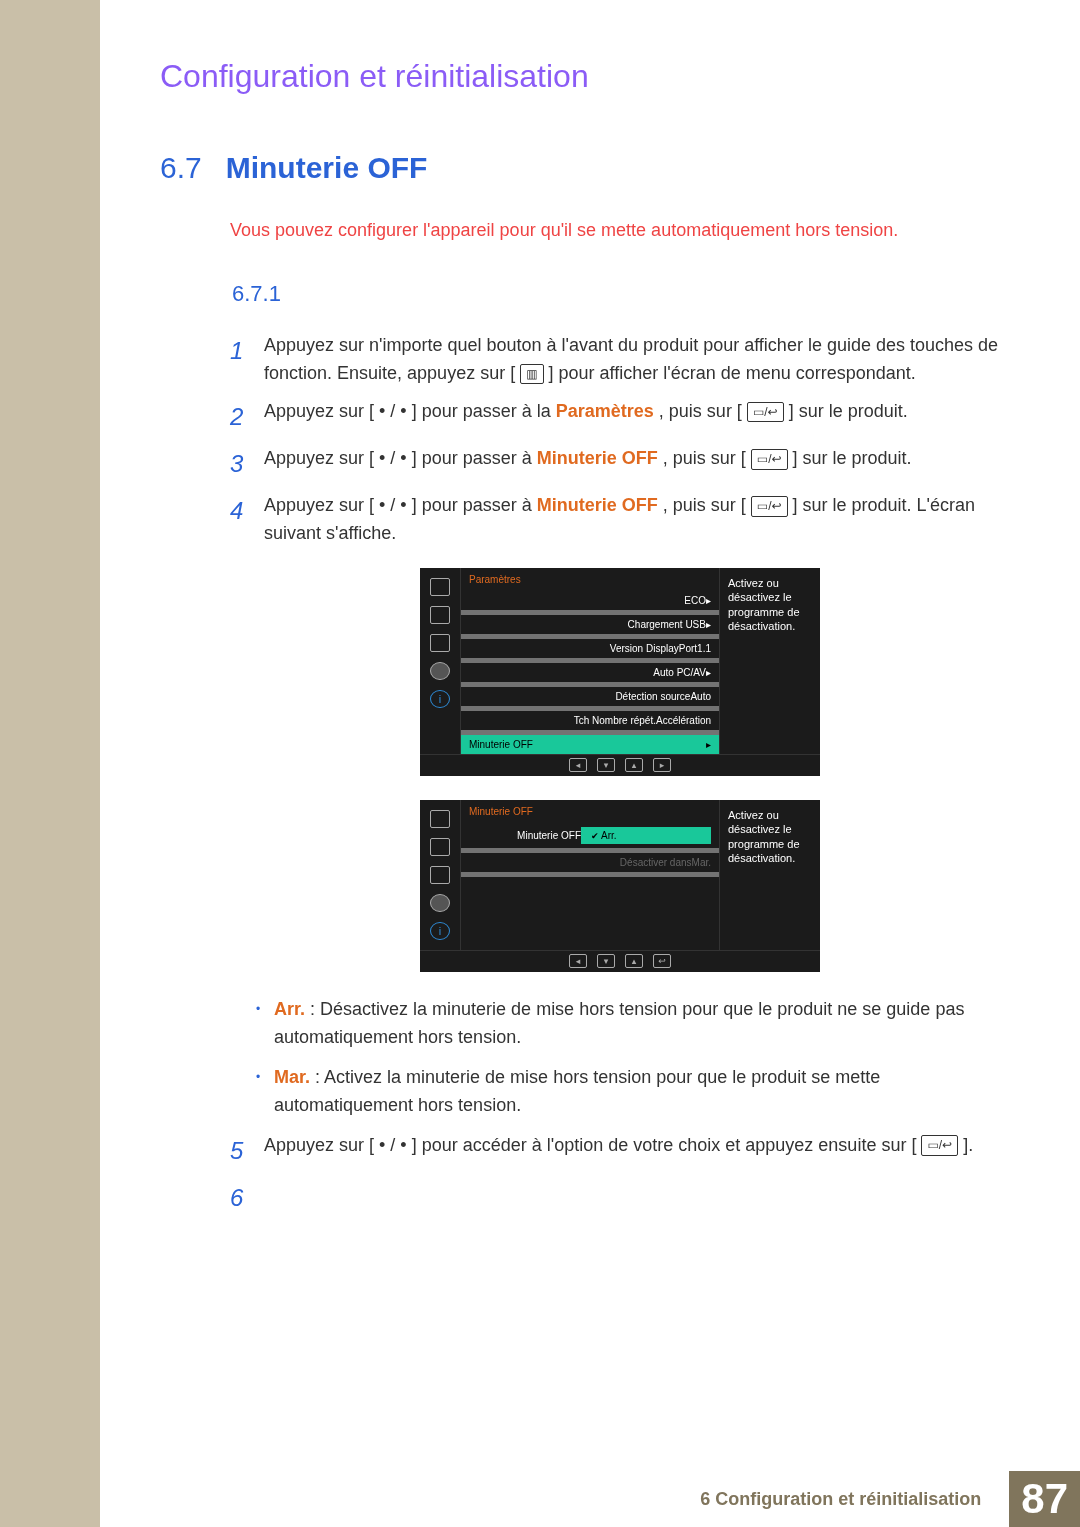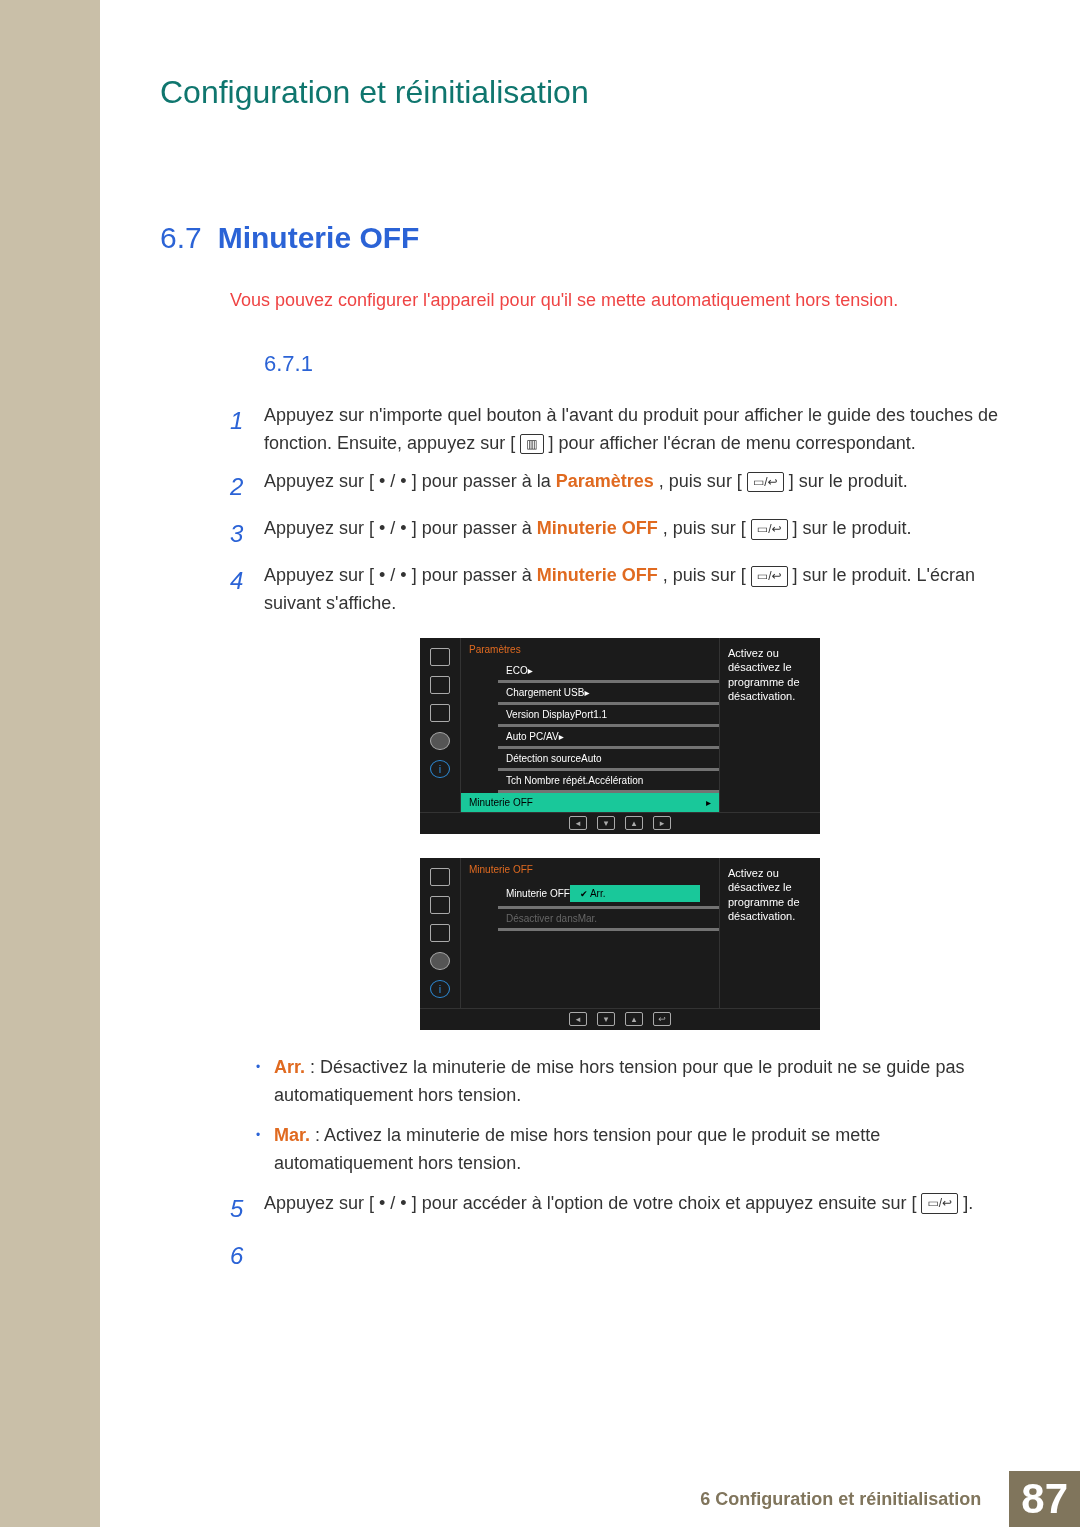--- a/index.html
+++ b/index.html
@@ -22,52 +22,52 @@
     left:100px; right:0; top:0; height:30px;
     background:#80775f;
   }
   .page{
     position:absolute;
     left:100px; right:0; top:0; bottom:0;
     background:#fff;
     padding:40px 60px 0 60px;
   }
   .chapter-title{
-    color:#0f766e;
+    color:#8b5cf6;
     font-size:32px;
     font-weight:400;
-    margin-top:34px;
+    margin-top:18px;
   }
   .section-row{
     display:flex;
-    gap:16px;
+    gap:24px;
     align-items:baseline;
     color:#2b63d6;
-    margin-top:110px;
+    margin-top:56px;
   }
   .section-num{
     font-size:30px;
     font-weight:400;
   }
   .section-title{
     font-size:30px;
     font-weight:700;
   }
   .intro{
     margin:35px 0 0 70px;
     font-size:18px;
     color:#ef4444;
   }
   .subsection-row{
     display:flex;
     gap:16px;
     align-items:baseline;
     color:#2b63d6;
     font-size:22px;
-    margin:40px 0 0 104px;
+    margin:40px 0 0 72px;
     font-weight:400;
   }
   .steps{
     margin:25px 0 0 70px;
     font-size:18px;
     line-height:1.55;
   }
   .step{
     display:flex;
     gap:16px;
@@ -127,25 +127,24 @@
     border-radius:2px;
   }
   .osd-icn.gear{ border-radius:50%; background:#555;}
   .osd-icn.info{ border-radius:50%; border-color:#2e8bd6; color:#2e8bd6; text-align:center; font-size:11px; line-height:16px;}
   .osd-main{
     flex:1;
     border-left:1px solid #333;
     border-right:1px solid #333;
   }
   .osd-main .row{
-    display:flex; justify-content:flex-start;
+    display:flex; justify-content:flex-end;
     padding:4px 8px;
-    border-bottom:3px solid #737373;
+    border-bottom:5px solid #737373;
     font-size:10px;
-    margin-left:37px;
   }
   .osd-main .header{
     color:#e06a20; font-size:10px; padding:6px 8px;
   }
   .osd-main .sel{
     background:#19c89a; color:#000;
     display:flex; justify-content:space-between;
     padding:4px 8px; font-size:10px;
   }
   .osd-main .sel2{

